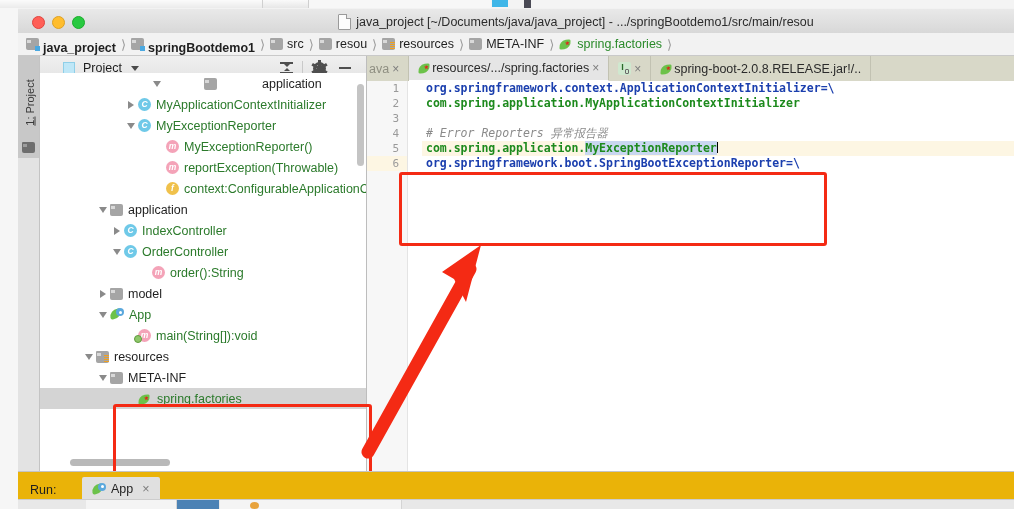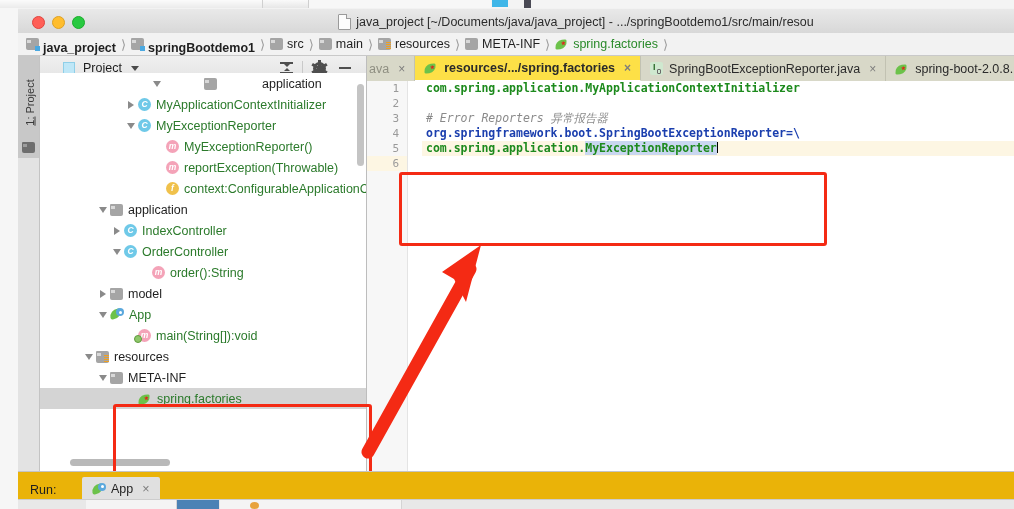--- a/index.html
+++ b/index.html
@@ -139,24 +139,24 @@
   .hscroll{position:absolute;left:30px;bottom:5px;width:100px;height:7px;background:#b9b9b9;border-radius:4px;}
   .vscroll{position:absolute;right:2px;top:28px;width:7px;height:82px;background:#c4c4c4;border-radius:4px;}
 
   
   .editor{position:absolute;left:349px;top:0;width:647px;height:415px;background:#fff;}
   .tabs{
     position:absolute;left:0;top:0;width:647px;height:25px;background:#d8d8c8;
     display:flex;align-items:stretch;overflow:hidden;border-bottom:1px solid #b6b6a6;
   }
   .tab{
-    display:flex;align-items:center;gap:6px;padding:0 9px;font-size:12.5px;color:#2a2a2a;
+    display:flex;align-items:center;gap:0;padding:0 9px;font-size:12.5px;color:#2a2a2a;
     border-right:1px solid #c2c2b2;white-space:nowrap;background:#d8d8c8;
   }
-  .tab.active{background:#fde047;border-bottom:1px solid #fff;font-weight:bold;}
+  .tab.active{background:#e5e5e5;border-bottom:1px solid #fff;}
   .tab.clipped{color:#8f8f82;}
   .tab .x{color:#7d7d7d;font-size:12px;margin-left:3px;}
   .icon-java{width:13px;height:13px;flex:none;position:relative;border-radius:2px;background:#cfe8cf;}
   .icon-java:after{content:"I";position:absolute;left:3px;top:0px;font-size:9px;color:#2a6b2a;font-weight:bold;}
   .icon-java:before{content:"";position:absolute;right:2px;bottom:1px;width:4px;height:5px;border:1px solid #6a6a6a;border-radius:1px;box-sizing:border-box;}
 
   .gutter{position:absolute;left:0;top:25px;width:40px;height:390px;background:#f7f7f7;border-right:1px solid #e4e4e4;}
   .gnum{height:15px;line-height:15px;text-align:right;padding-right:8px;font-family:"DejaVu Sans Mono",monospace;font-size:11px;color:#9a9a9a;}
   .foldcol{position:absolute;left:41px;top:25px;width:14px;height:390px;background:#fff;}
   .code{position:absolute;left:55px;top:25px;width:592px;height:390px;background:#fff;
@@ -236,21 +236,21 @@
       <span class="cl">springBootdemo1</span>
     </span>
     <span class="sep">⟩</span>
     <span class="crumb">
       <span class="ic ic-folder"></span>
       <span class="cl">src</span>
     </span>
     <span class="sep">⟩</span>
     <span class="crumb">
       <span class="ic ic-folder"></span>
-      <span class="cl">main</span>
+      <span class="cl">resou</span>
     </span>
     <span class="sep">⟩</span>
     <span class="crumb">
       <span class="ic ic-folder ic-res"></span>
       <span class="cl">resources</span>
     </span>
     <span class="sep">⟩</span>
     <span class="crumb">
       <span class="ic ic-folder"></span>
       <span class="cl">META-INF</span>
@@ -438,21 +438,20 @@
           </div>
           <div class="tab active">
             <span class="ic-leaf">
               <i class="leaf-s"></i>
             </span>
             <span>resources/.../spring.factories</span>
             <span class="x">×</span>
           </div>
           <div class="tab">
             <span class="icon-java"></span>
-            <span>SpringBootExceptionReporter.java</span>
             <span class="x">×</span>
           </div>
           <div class="tab">
             <span class="ic-leaf">
               <i class="leaf-s"></i>
             </span>
             <span>spring-boot-2.0.8.RELEASE.jar!/..</span>
           </div>
         </div>
       <div class="edge">
@@ -461,25 +460,26 @@
       <div class="gutter" id="gutter">
           <div class="gnum">1</div>
           <div class="gnum">2</div>
           <div class="gnum">3</div>
           <div class="gnum">4</div>
           <div class="gnum">5</div>
           <div class="gnum" style="background: rgb(253, 246, 227);">6</div>
         </div>
       <div class="foldcol"></div>
       <div class="code" id="code">
+          <div class="cline"><span class="k">org.springframework.context.ApplicationContextInitializer=\</span></div>
           <div class="cline"><span class="v">com.spring.application.MyApplicationContextInitializer</span></div>
           <div class="cline"><span class=""></span></div>
           <div class="cline"><span class="cm"># Error Reporters 异常报告器</span></div>
+          <div class="cline cur"><span class="v">com.spring.application.</span><span class="v selhl">MyExceptionReporter</span><span class="caret"></span></div>
           <div class="cline"><span class="k">org.springframework.boot.SpringBootExceptionReporter=\</span></div>
-          <div class="cline cur"><span class="v">com.spring.application.</span><span class="v selhl">MyExceptionReporter</span><span class="caret"></span></div>
         </div>
     </div>
 
     <div class="redbox rb-code"></div>
     <div class="redbox rb-tree"></div>
     <svg class="arrow" viewBox="0 0 160 225">
       <path d="M 20 218 L 122 35" stroke="#f42a14" stroke-width="13" stroke-linecap="round" fill="none"></path>
       <path d="M 133 11 L 94 38 L 106 45 L 118 68 Z" fill="#f42a14"></path>
     </svg>
   </div>

